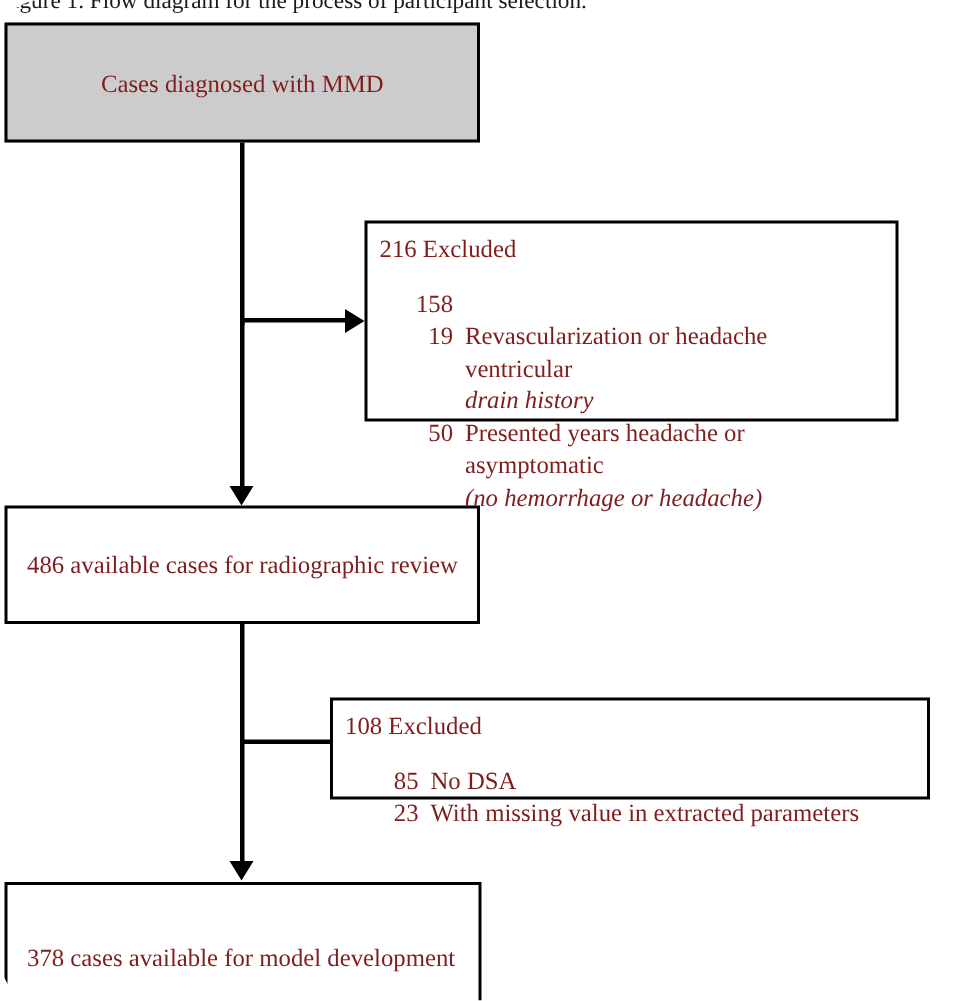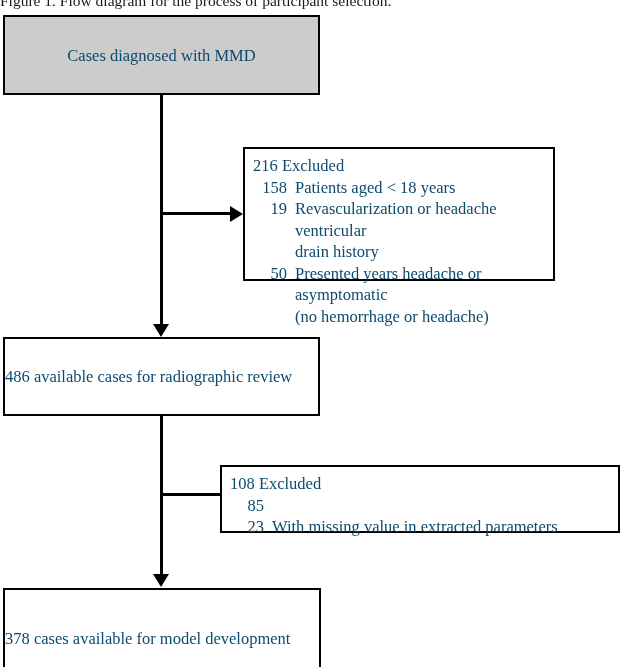--- a/index.html
+++ b/index.html
@@ -7,92 +7,95 @@
     padding: 0;
     background: #ffffff;
   }
   #page {
     position: relative;
     width: 640px;
     height: 667px;
     background: #ffffff;
     font-family: "Liberation Serif", "DejaVu Serif", serif;
     overflow: hidden;
+    border-radius: 27px;
   }
 
   
   .caption {
     position: absolute;
     left: 0px;
     top: -9px;
     width: 640px;
     font-size: 15.5px;
     line-height: 19px;
     color: #1a1a1a;
     white-space: nowrap;
   }
 
   
   .box {
     position: absolute;
     box-sizing: border-box;
     border: 2.5px solid #000000;
     background: #ffffff;
-    color: #0c4a6e;
+    color: #7f1d1d;
   }
   .box.shaded {
     background: #cccccc;
   }
 
   .box-center {
     display: flex;
     align-items: center;
     justify-content: center;
     text-align: center;
     font-size: 16.5px;
     line-height: 21px;
   }
   .box-left {
     display: flex;
     align-items: center;
     justify-content: flex-start;
     text-align: left;
     font-size: 16.5px;
     line-height: 21px;
+    padding-left: 13px;
   }
 
   .excl {
     padding: 6px 6px 6px 8px;
     font-size: 16.5px;
     line-height: 21.5px;
   }
   .excl-head {
     white-space: nowrap;
   }
   .excl-list {
-    margin: 0;
+    margin: 15px;
     padding: 0;
     list-style: none;
   }
   .excl-row {
     display: flex;
     align-items: flex-start;
   }
   .excl-num {
     flex: 0 0 auto;
     width: 42px;
     text-align: right;
     padding-right: 8px;
     box-sizing: border-box;
   }
   .excl-txt {
     flex: 1 1 auto;
   }
   .excl-txt .cont {
     display: block;
+    font-style: italic;
   }
 
   
   .vline {
     position: absolute;
     width: 3px;
     background: #000000;
   }
   .hline {
     position: absolute;
@@ -129,29 +132,28 @@
     </div>
   </div>
 
   <div class="vline" style="left:160px; top:95px; height:122px;"></div>
   <div class="hline" style="left:160px; top:212px; width:72px;"></div>
   <div class="arrow-right" style="left:230px; top:206px;"></div>
 
   <div class="vline" style="left:160px; top:212px; height:113px;"></div>
   <div class="arrow-down" style="left:153px; top:324px;"></div>
 
-  <div class="box excl" style="left:243px; top:147px; width:312px; height:134px;">
+  <div class="box excl" style="left:243px; top:147px; width:356px; height:134px;">
     <div class="excl-head">
       <span>216</span>
       <span>Excluded</span>
     </div>
     <ul class="excl-list">
       <li class="excl-row">
         <span class="excl-num">158</span>
-        <span class="excl-txt">Patients aged &lt; 18 years</span>
       </li>
       <li class="excl-row">
         <span class="excl-num">19</span>
         <span class="excl-txt">
           <span>Revascularization or headache ventricular</span>
           <span class="cont">drain history</span>
         </span>
       </li>
       <li class="excl-row">
         <span class="excl-num">50</span>
@@ -175,20 +177,21 @@
   <div class="arrow-down" style="left:153px; top:574px;"></div>
 
   <div class="box excl" style="left:220px; top:465px; width:400px; height:68px;">
     <div class="excl-head">
       <span>108</span>
       <span>Excluded</span>
     </div>
     <ul class="excl-list">
       <li class="excl-row">
         <span class="excl-num">85</span>
+        <span class="excl-txt">No DSA</span>
       </li>
       <li class="excl-row">
         <span class="excl-num">23</span>
         <span class="excl-txt">With missing value in extracted parameters</span>
       </li>
     </ul>
   </div>
 
   <div class="box box-left" style="left:3px; top:588px; width:318px; height:101px;">
     <div>378 cases available for model development</div>

